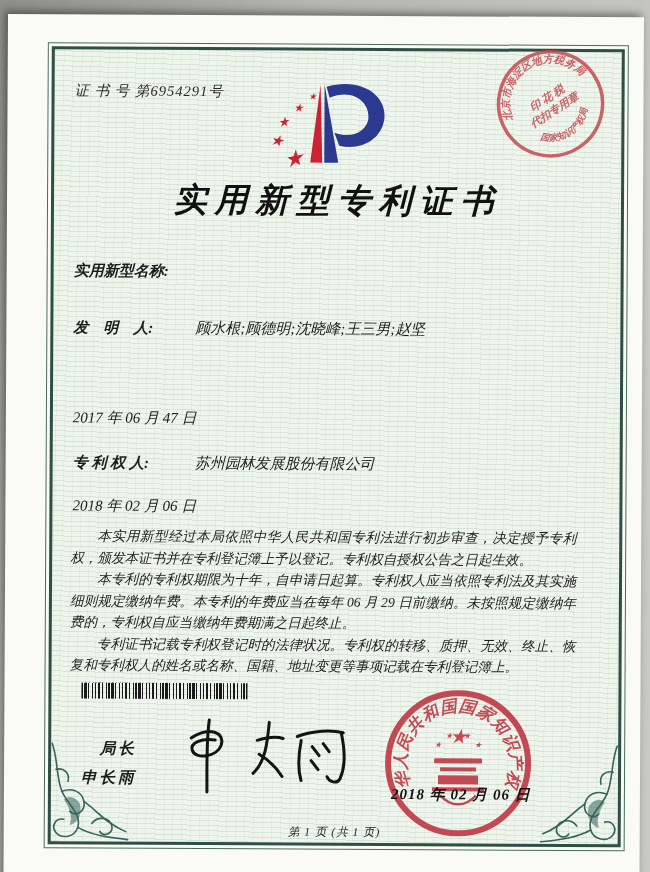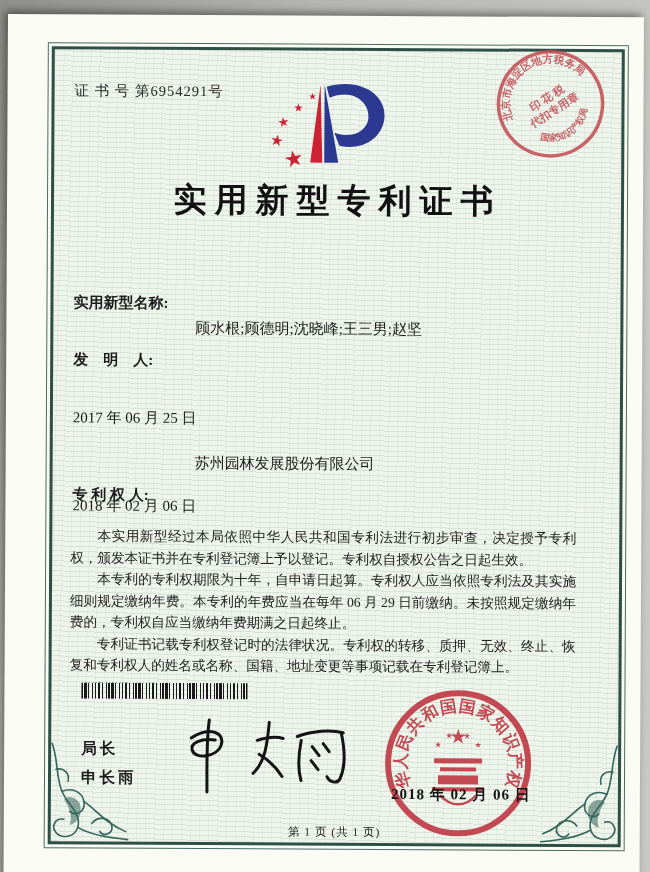--- a/index.html
+++ b/index.html
@@ -1,46 +1,46 @@
 <!DOCTYPE html>
 <html><head>
 <meta charset="utf-8">
 <style>
   html,body{margin:0;padding:0;}
   body{font-family:"Liberation Serif","DejaVu Serif",serif;}
   .photo{position:relative;width:650px;height:872px;overflow:hidden;
-         background:linear-gradient(115deg,#8e8e8a 0%,#b5b5b1 30%,#c8c8c4 70%);}
+         background:linear-gradient(115deg,#8e8e8a 0%,#b5b5b1 30%,#c8c8c4 70%);font-style:italic;}
   .page{position:absolute;left:8px;top:14px;width:636px;height:868px;
         background:#fbfbf6;transform:rotate(0.3deg);transform-origin:top left;
         box-shadow:-3px -3px 8px rgba(0,0,0,.45);}
   .frame{position:absolute;left:40px;top:28px;width:579px;height:804px;
          border:1px solid #4a6b60;}
   .inner{position:absolute;inset:3px;border:3px solid #2e4f45;
          background-color:#eff4ec;
          background-image:
            repeating-linear-gradient(1.5deg, rgba(130,175,145,.22) 0 1px, rgba(255,255,255,0) 1px 5px),
            repeating-linear-gradient(91deg, rgba(130,175,145,.10) 0 1px, rgba(255,255,255,0) 1px 9px);}
   .cert-number{position:absolute;left:20px;top:32px;font-size:14.5px;color:#2a2a2a;letter-spacing:1px;}
   .logo{position:absolute;left:200px;top:24px;width:150px;height:98px;}
   .title{position:absolute;left:0;right:0;top:128px;text-align:center;
          font-size:33px;font-weight:bold;color:#111;letter-spacing:8px;}
   .field{position:absolute;left:20px;display:flex;font-size:15px;color:#1c1c1c;}
-  .field .lab{width:122px;flex:0 0 122px;font-weight:600;white-space:pre;margin-top:32px;}
+  .field .lab{width:122px;flex:0 0 122px;font-weight:600;white-space:pre;}
   .field .val{white-space:pre;}
   .f0{top:212px}.f1{top:269px}.f2{top:314px}.f3{top:359px}.f4{top:404px}.f5{top:447px}
   .paras{position:absolute;left:18px;top:476px;width:506px;
          font-size:13.6px;line-height:21.5px;color:#222;text-align:justify;}
   .paras p{margin:0;text-indent:2em;}
   .barcode{position:absolute;left:30px;top:633px;width:166px;height:16px;
            background:
             repeating-linear-gradient(90deg,#1a1a1a 0 1.5px,transparent 1.5px 3px,
               #1a1a1a 3px 5.5px,transparent 5.5px 7px,#1a1a1a 7px 8px,transparent 8px 11px,
               #1a1a1a 11px 12px,transparent 12px 13.5px);}
   .officer{position:absolute;left:30px;top:684px;font-family:"Liberation Sans","DejaVu Sans",sans-serif;
-           font-weight:bold;font-size:15.5px;color:#1b1b1b;line-height:29px;letter-spacing:3px;}
+           font-weight:bold;font-size:15.5px;color:#1b1b1b;line-height:29px;letter-spacing:3px;text-align:right;}
   .sig{position:absolute;left:128px;top:660px;width:185px;height:95px;}
   .main-seal{position:absolute;left:327px;top:632px;width:160px;height:160px;opacity:.9;}
   .issue-date{position:absolute;left:340px;top:734px;font-size:15px;font-weight:bold;
               color:#131313;letter-spacing:1px;z-index:5;white-space:pre;}
   .tax-seal{position:absolute;left:438px;top:-6px;width:116px;height:116px;opacity:.85;}
   .footer{position:absolute;left:0;right:0;top:774px;text-align:center;font-size:11.5px;color:#222;letter-spacing:1px;}
   .corner{position:absolute;bottom:-3px;width:100px;height:105px;}
   .corner.left{left:-3px;}
   .corner.right{right:-3px;transform:scaleX(-1);}
 </style>
@@ -70,21 +70,21 @@
         <div class="field f0">
           <span class="lab">实用新型名称:</span>
         </div>
         <div class="field f1">
           <span class="lab">发　明　人:</span>
           <span class="val">顾水根;顾德明;沈晓峰;王三男;赵坚</span>
         </div>
         <div class="field f2">
         </div>
         <div class="field f3">
-          <span class="val">2017 年 06 月 25 日</span>
+          <span class="val">2017 年 06 月 47 日</span>
         </div>
         <div class="field f4">
           <span class="lab">专 利 权 人:</span>
           <span class="val">苏州园林发展股份有限公司</span>
         </div>
         <div class="field f5">
           <span class="val">2018 年 02 月 06 日</span>
         </div>
 
         <div class="paras">

